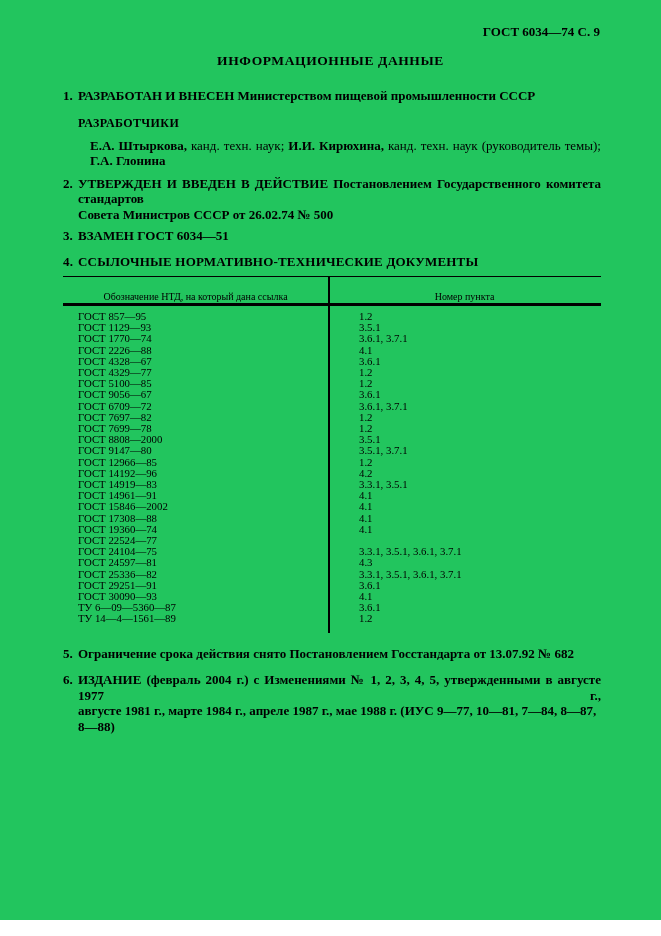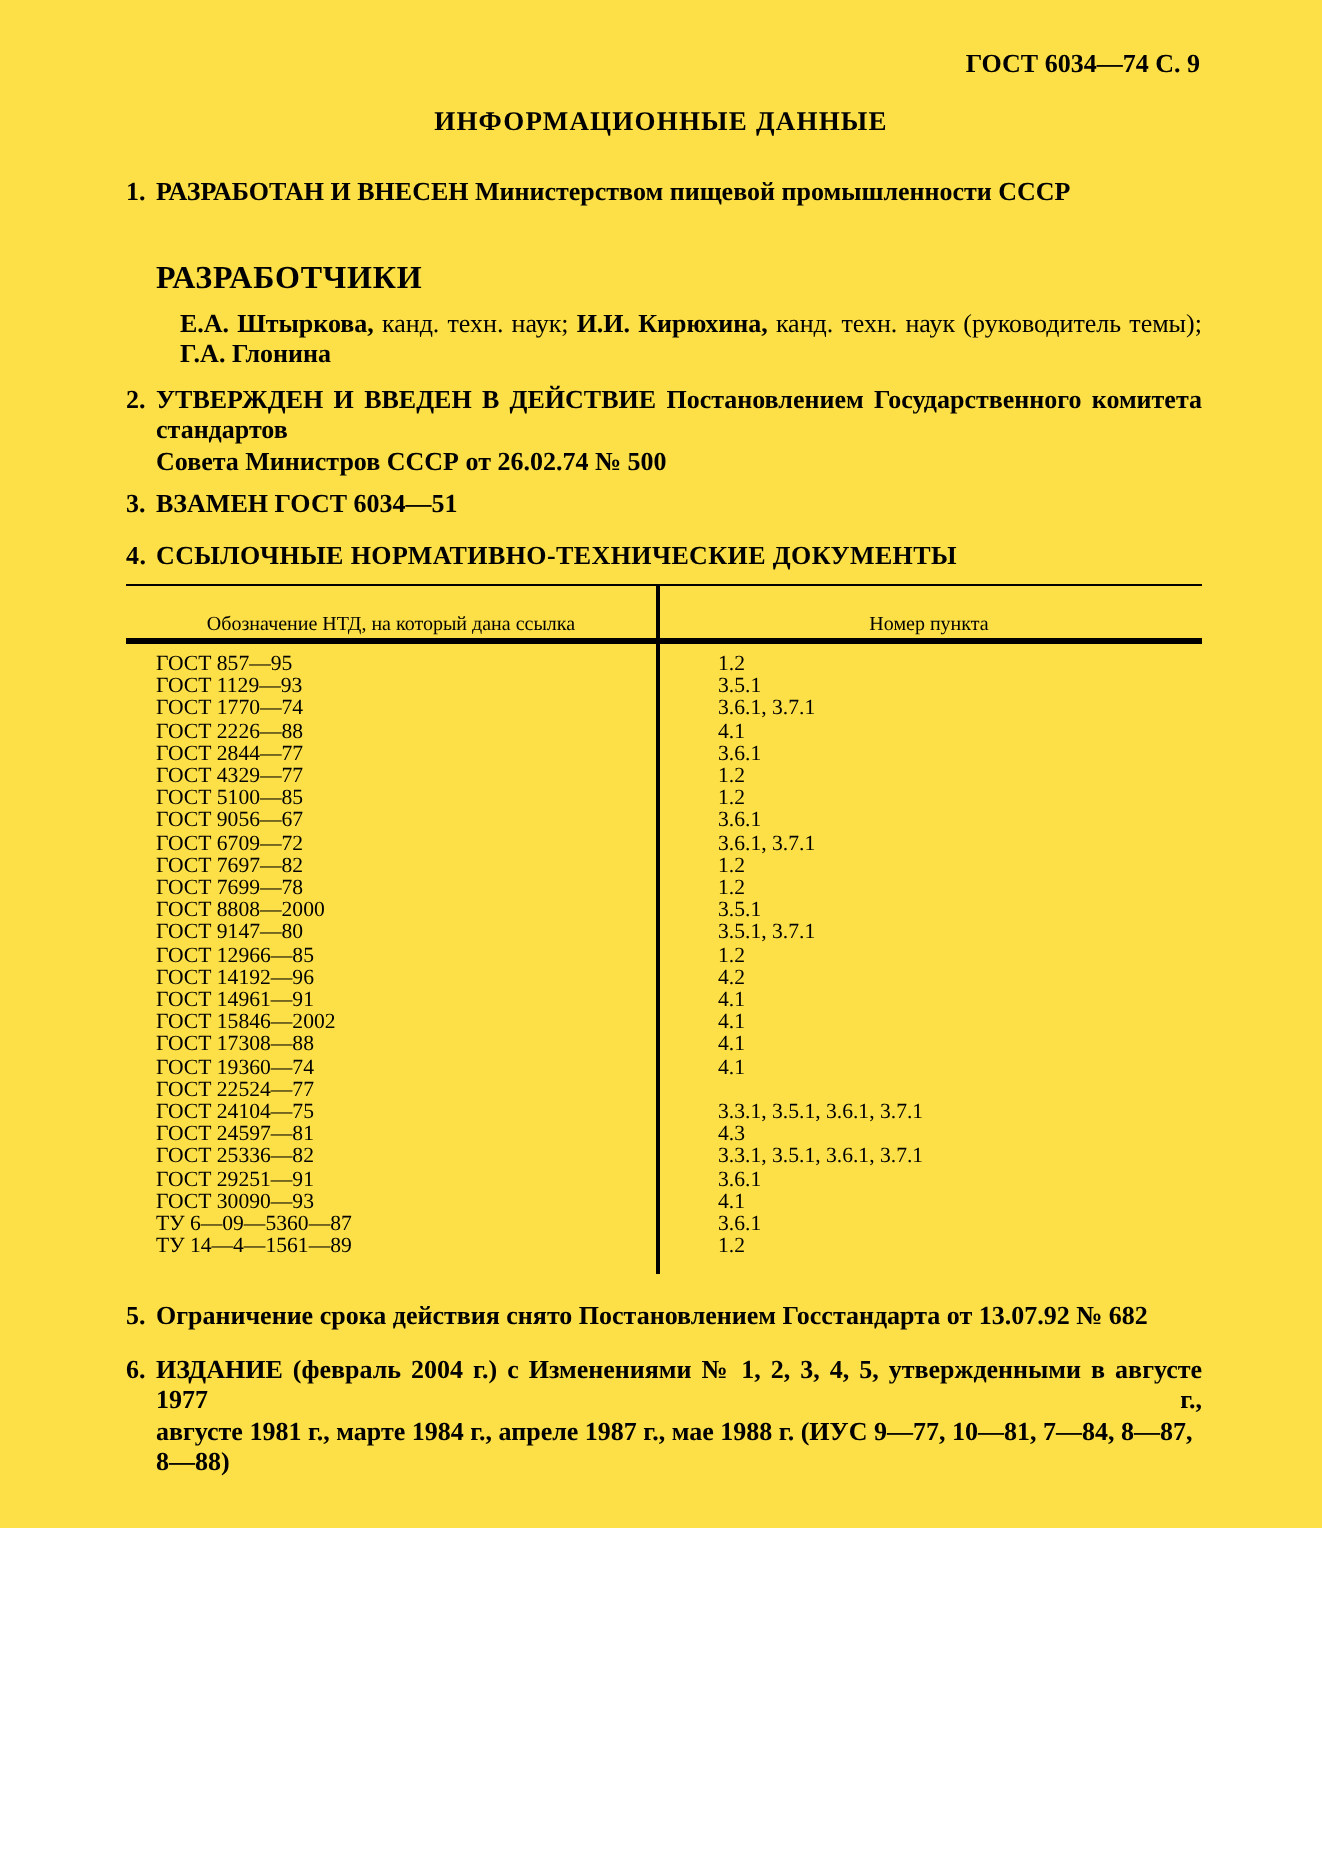--- a/index.html
+++ b/index.html
@@ -1,20 +1,20 @@
 <!DOCTYPE html>
 <html><head>
 <meta charset="utf-8">
 <style>
   html, body { margin: 0; padding: 0; background: #ffffff; }
   .page {
     position: relative;
     width: 661px;
-    height: 764px;
-    background: #fde047;
+    height: 920px;
+    background: #22c55e;
     color: #000000;
     font-family: "Liberation Serif", "DejaVu Serif", serif;
     overflow: hidden;
   }
   .doc-ref {
     padding-top: 24px;
     padding-right: 61px;
     text-align: right;
     font-weight: bold;
     font-size: 13px;
@@ -37,24 +37,24 @@
     padding-left: 15px;
     font-weight: bold;
     font-size: 13px;
     line-height: 15.5px;
   }
   .item .num { position: absolute; left: 0; top: 0; }
   .fill { text-align: justify; text-align-last: justify; }
   .rg { font-weight: normal; }
   .item-1 { margin-top: 19px; }
   .devs-heading {
-    margin-top: 28px;
+    margin-top: 12px;
     padding-left: 15px;
     font-weight: bold;
-    font-size: 16px;
+    font-size: 12px;
     line-height: 15px;
     letter-spacing: 0.4px;
   }
   .devs-block {
     margin-top: 7px;
     padding-left: 27px;
     font-size: 13px;
     line-height: 15.5px;
     font-weight: bold;
   }
@@ -154,21 +154,21 @@
         </div>
           <div class="tr">
           <div class="td1">ГОСТ 1770—74</div>
           <div class="td2">3.6.1, 3.7.1</div>
         </div>
           <div class="tr">
           <div class="td1">ГОСТ 2226—88</div>
           <div class="td2">4.1</div>
         </div>
           <div class="tr">
-          <div class="td1">ГОСТ 2844—77</div>
+          <div class="td1">ГОСТ 4328—67</div>
           <div class="td2">3.6.1</div>
         </div>
           <div class="tr">
           <div class="td1">ГОСТ 4329—77</div>
           <div class="td2">1.2</div>
         </div>
           <div class="tr">
           <div class="td1">ГОСТ 5100—85</div>
           <div class="td2">1.2</div>
         </div>
@@ -196,20 +196,24 @@
           <div class="td1">ГОСТ 9147—80</div>
           <div class="td2">3.5.1, 3.7.1</div>
         </div>
           <div class="tr">
           <div class="td1">ГОСТ 12966—85</div>
           <div class="td2">1.2</div>
         </div>
           <div class="tr">
           <div class="td1">ГОСТ 14192—96</div>
           <div class="td2">4.2</div>
+        </div>
+          <div class="tr">
+          <div class="td1">ГОСТ 14919—83</div>
+          <div class="td2">3.3.1, 3.5.1</div>
         </div>
           <div class="tr">
           <div class="td1">ГОСТ 14961—91</div>
           <div class="td2">4.1</div>
         </div>
           <div class="tr">
           <div class="td1">ГОСТ 15846—2002</div>
           <div class="td2">4.1</div>
         </div>
           <div class="tr">

